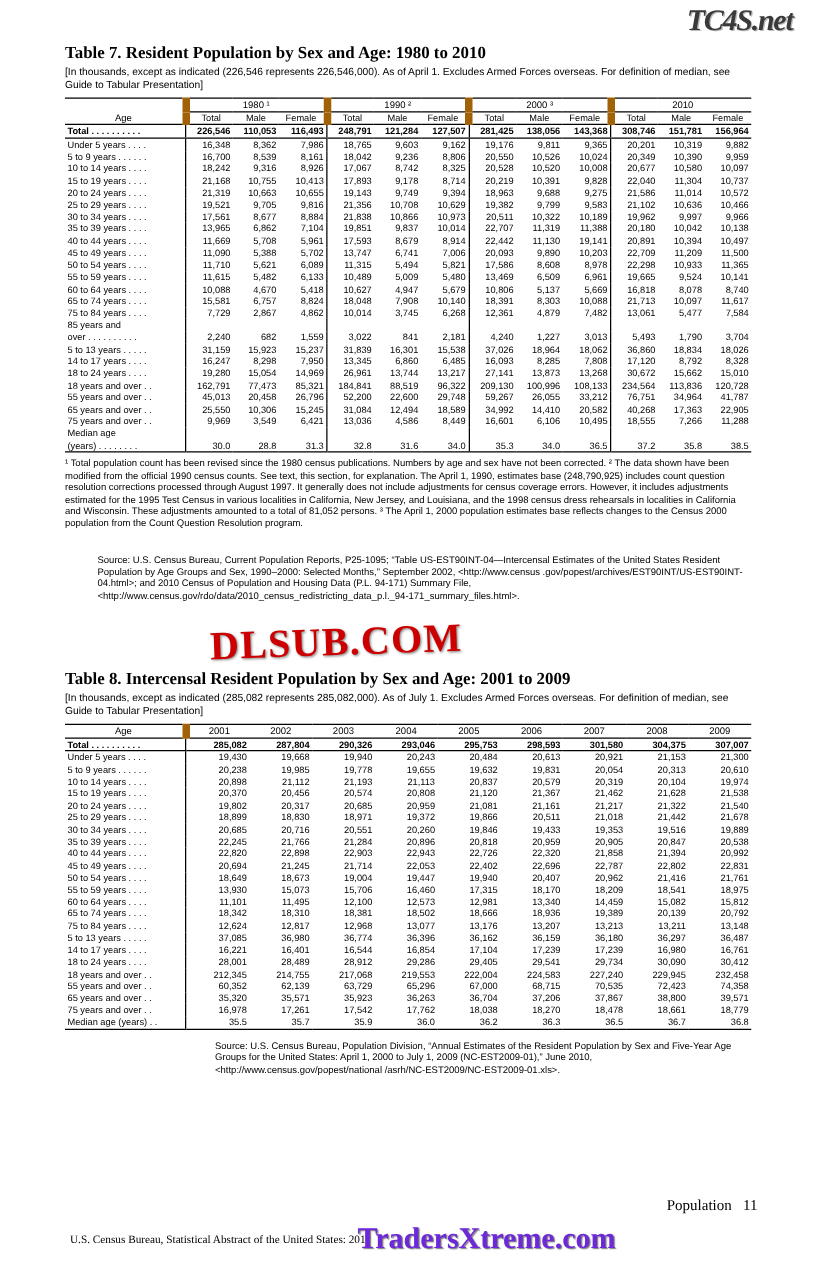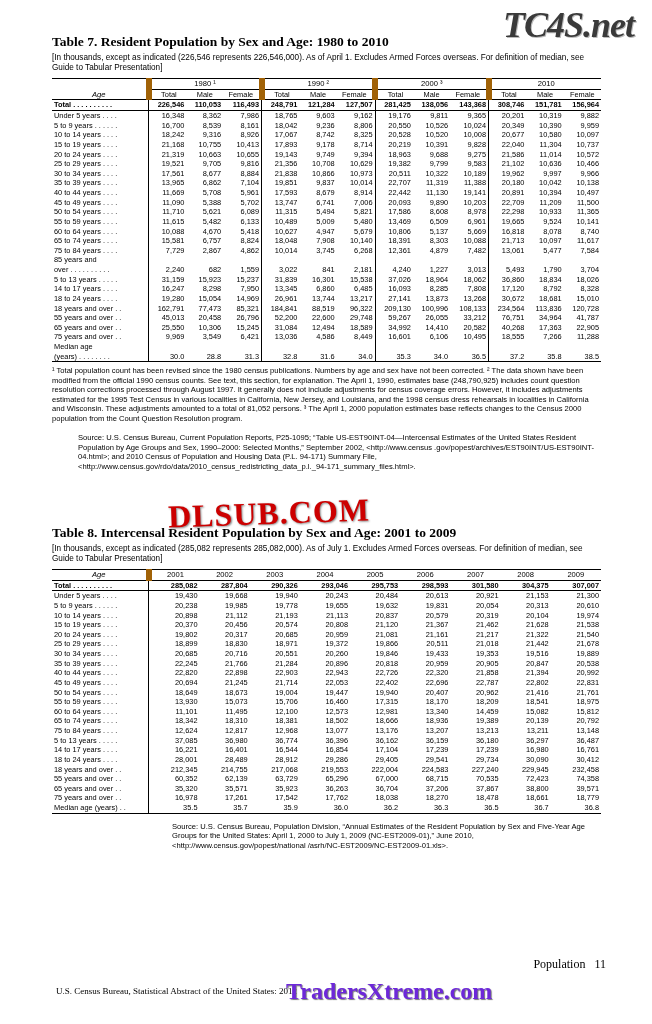--- a/index.html
+++ b/index.html
@@ -10,21 +10,21 @@
     color:#000;
     position:relative;
     overflow:hidden;
   }
   .page{position:relative;width:652px;height:1024px;padding:0;}
 
   
   .wm-tc4s{
     position:absolute;top:4px;right:18px;
     font-family:"Liberation Serif", serif;
-    font-size:36px;font-weight:bold;font-style:italic;
+    font-size:24px;font-weight:bold;font-style:italic;
     color:#3a3a3a;
     letter-spacing:-1px;
     text-shadow:1px 1px 0 #bbb;
   }
   .wm-dlsub{
     position:absolute;left:168px;top:495px;
     font-family:"Liberation Serif", serif;
     font-size:32px;font-weight:bold;
     color:#cc0000;
     letter-spacing:1px;
@@ -80,39 +80,38 @@
     border-bottom:1.2px solid #000;
     text-align:center;
     font-size:7.4px;
     padding:0 2px 1px 2px;
   }
   .hdr-age{
     vertical-align:bottom;
     text-align:center;
     border-top:1.2px solid #000;
     border-bottom:1.2px solid #000;
-    font-style:italic;
   }
   .vline-l{border-left:6px solid #a16207;}
   .grp{border-left:1px solid #000;}
 
   tr.total td{font-weight:bold;border-bottom:0.6px solid #000;}
   tr.total td.rowlabel{text-align:left;}
   .rule-bottom td{border-bottom:1.2px solid #000;}
 
   .footnotes{
     font-size:7.6px;
     line-height:1.25;
     margin-top:4px;
     font-family:"Liberation Sans", sans-serif;
   }
   .source{
     font-size:7.6px;
     line-height:1.25;
-    margin-top:10px;
+    margin-top:20px;
     font-family:"Liberation Sans", sans-serif;
     padding-left:26px;
   }
   .source2{
     font-size:7.6px;
     line-height:1.25;
     margin-top:8px;
     font-family:"Liberation Sans", sans-serif;
     padding-left:120px;
   }
@@ -472,21 +471,21 @@
             <td class="num grp">19,280</td>
             <td class="num">15,054</td>
             <td class="num">14,969</td>
             <td class="num grp">26,961</td>
             <td class="num">13,744</td>
             <td class="num">13,217</td>
             <td class="num grp">27,141</td>
             <td class="num">13,873</td>
             <td class="num">13,268</td>
             <td class="num grp">30,672</td>
-            <td class="num">18,681</td>
+            <td class="num">15,662</td>
             <td class="num">15,010</td>
           </tr>
           <tr>
             <td class="rowlabel">18 years and over . .</td>
             <td class="num grp">162,791</td>
             <td class="num">77,473</td>
             <td class="num">85,321</td>
             <td class="num grp">184,841</td>
             <td class="num">88,519</td>
             <td class="num">96,322</td>

